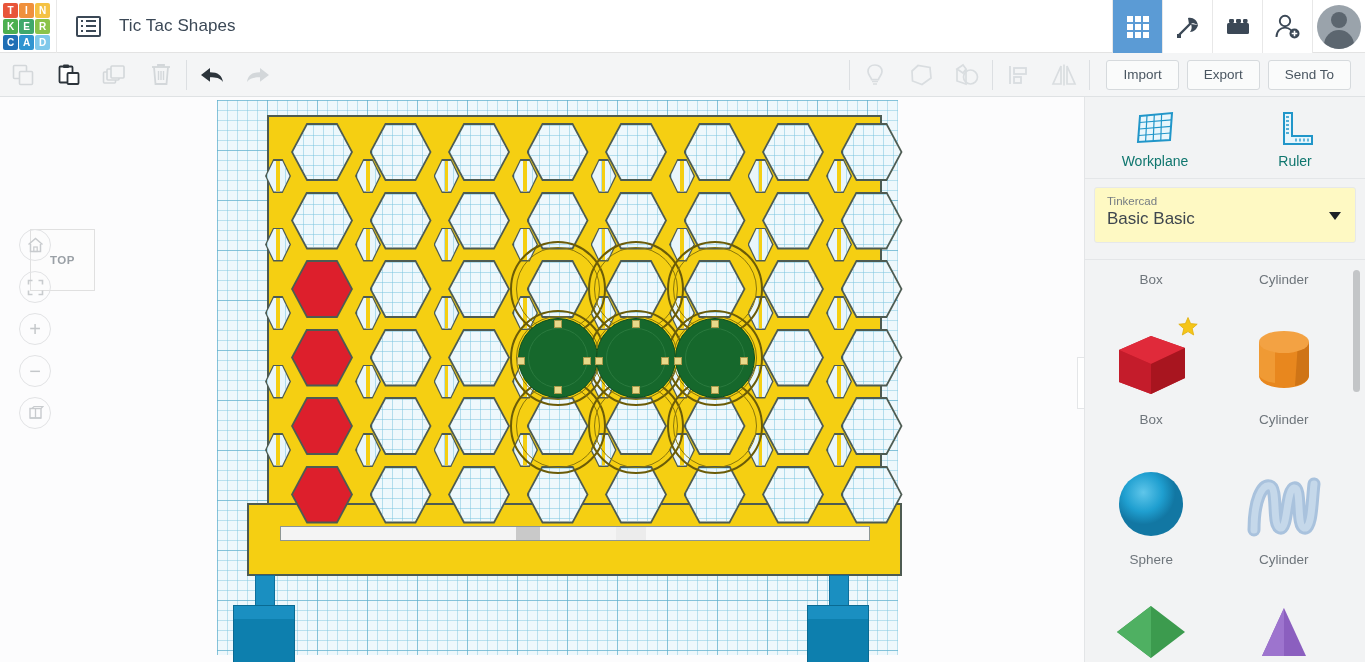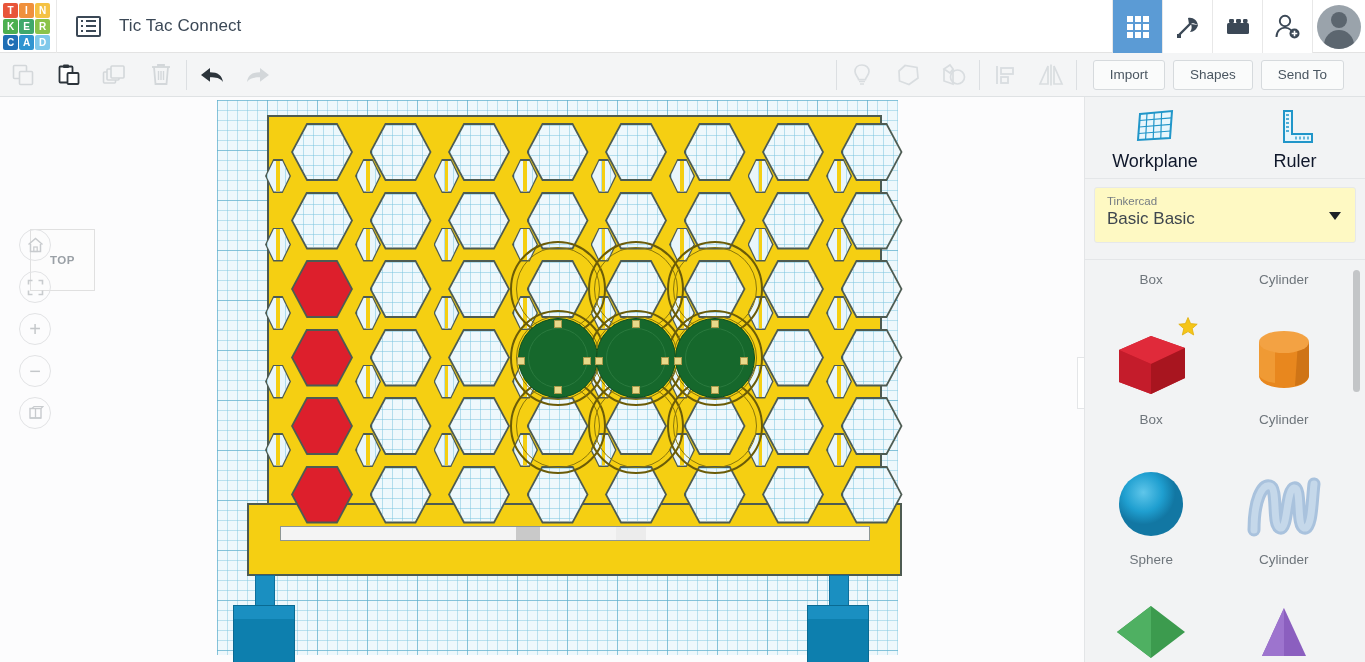--- a/index.html
+++ b/index.html
@@ -172,21 +172,21 @@
     background: #f2f3f4; border-left: 1px solid #e3e5e7;
   }
   .rp-top {
     height: 82px; display: flex; background: #f2f3f4;
     border-bottom: 1px solid #e4e6e8;
   }
   .rp-tool {
     flex: 1; display: flex; flex-direction: column; align-items: center;
     justify-content: center; gap: 5px; cursor: pointer; padding-top: 4px;
   }
-  .rp-tool-label { font-size: 18px; color: #0f172a; }
+  .rp-tool-label { font-size: 14px; color: #0f766e; }
   .shapes-dd {
     margin: 8px 9px 0 9px; height: 56px; background: #fef9c3;
     border: 1px solid #e6e8ea; border-radius: 3px;
     padding: 7px 12px; position: relative; cursor: pointer;
   }
   .dd-sub { font-size: 11.5px; color: #757c83; }
   .dd-main { font-size: 17px; color: #3e464e; margin-top: 2px; }
   .dd-caret {
     position: absolute; right: 14px; top: 24px;
     width: 0; height: 0; border-left: 6px solid transparent;
@@ -245,21 +245,21 @@
             <span class="menu-dot"></span>
             <span class="menu-line"></span>
           </div>
         <div class="menu-icon-row">
             <span class="menu-dot"></span>
             <span class="menu-line"></span>
           </div>
       </div>
     </div>
 
-    <div class="project-title">Tic Tac Connect</div>
+    <div class="project-title">Tic Tac Shapes</div>
 
     <div class="topbar-right">
       <div class="tb-icon active">
         <div class="grid9">
             <i></i>
             <i></i>
             <i></i>
             <i></i>
             <i></i>
             <i></i>
@@ -375,22 +375,22 @@
       <svg width="28" height="24" viewBox="0 0 28 24">
         <path d="M11 3 L11 21 L3 21 Z" fill="none" stroke="#d9dde0" stroke-width="1.7"></path>
         <path d="M14 1.5 V22.5" stroke="#d9dde0" stroke-width="1.7"></path>
         <path d="M17 3 L17 21 L25 21 Z" fill="none" stroke="#d9dde0" stroke-width="1.7"></path>
       </svg>
     </div>
     <div class="vsep"></div>
 
     <div style="width:14px"></div>
     <div class="txt-btn">Import</div>
-    <div class="txt-btn">Shapes</div>
-    <div class="txt-btn" style="margin-right:21px">Send To</div>
+    <div class="txt-btn">Export</div>
+    <div class="txt-btn" style="margin-right:14px">Send To</div>
   </div>
 
   <div class="canvas">
     <div class="grid-area">
       <div class="model" id="model">
           <div class="plate" style="left: 50px; top: 15px; width: 615px; height: 428px;"></div>
           <div class="plate" style="left: 30px; top: 403px; width: 655px; height: 73px;"></div>
           <div class="slotbar" style="left: 63px; top: 426px; width: 590px; height: 15px; background: linear-gradient(to right, rgb(244, 244, 244) 0px, rgb(244, 244, 244) 40%, rgb(201, 201, 201) 40%, rgb(201, 201, 201) 44%, rgb(244, 244, 244) 44%, rgb(244, 244, 244) 57%, rgb(236, 236, 236) 57%, rgb(236, 236, 236) 62%, rgb(247, 247, 247) 62%, rgb(247, 247, 247) 100%);"></div>
           <div class="leg-v" style="left: 38px; top: 475px; width: 20px; height: 40px;"></div>
           <div class="leg-v" style="left: 612px; top: 475px; width: 20px; height: 40px;"></div>

